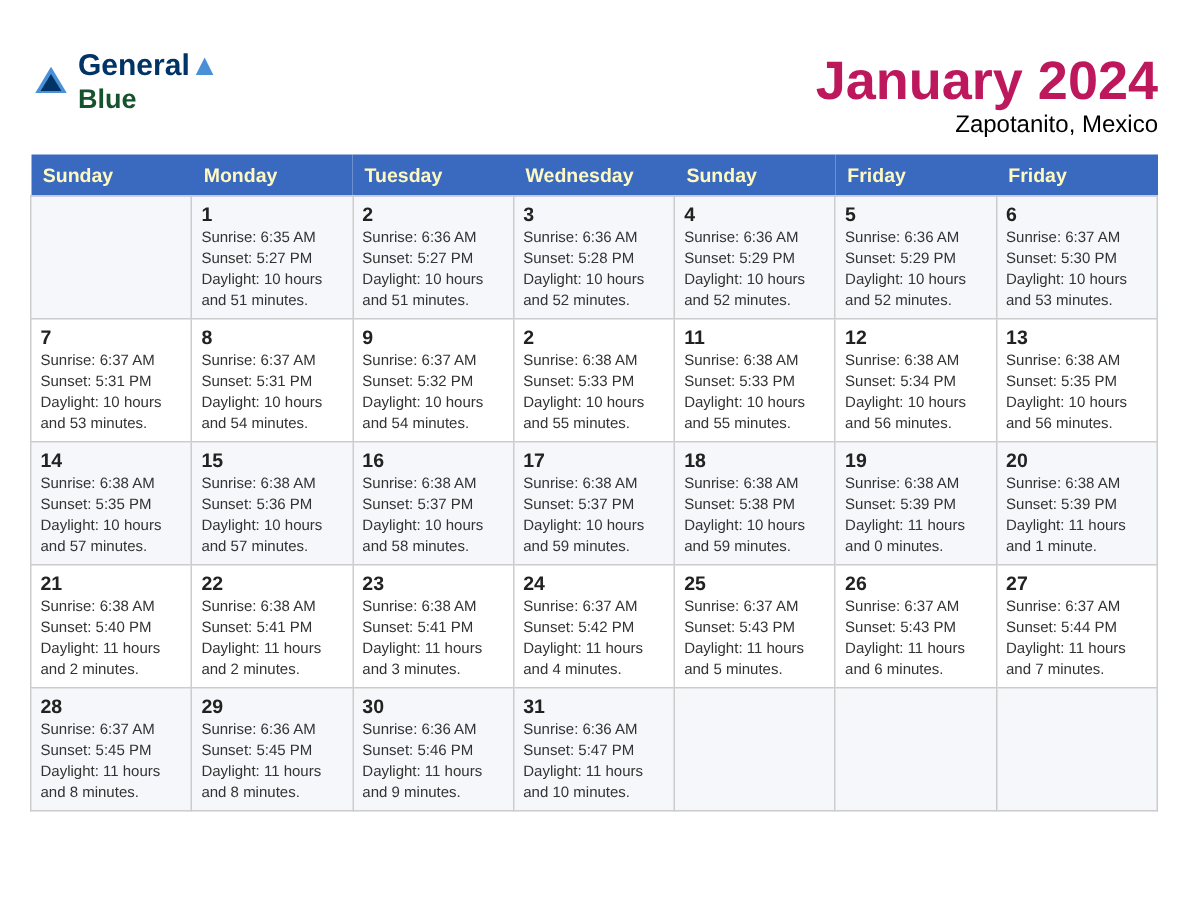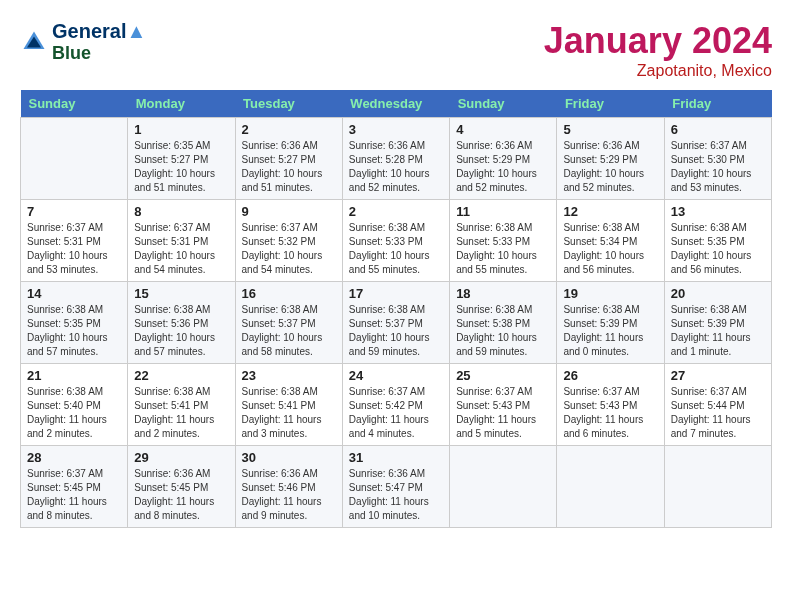--- a/index.html
+++ b/index.html
@@ -8,50 +8,51 @@
       background: #fff;
       width: 792px;
       min-height: 612px;
       padding: 20px;
     }
     .header-section {
       display: flex;
       justify-content: space-between;
       align-items: flex-start;
       margin-bottom: 10px;
+      margin-top: 13px;
     }
     .logo {
       display: flex;
       align-items: center;
     }
     .logo-icon {
       width: 28px;
       height: 28px;
       margin-right: 4px;
     }
     .title-section {
       text-align: right;
     }
     .month-title {
       font-size: 36px;
       font-weight: bold;
       color: #be185d;
     }
     .location-subtitle {
       font-size: 16px;
-      color: #b91c1c;
+      color: #000000;
     }
     .calendar-table {
       width: 100%;
       border-collapse: collapse;
       font-size: 11px;
     }
     .calendar-table th {
       background-color: #3a6abf;
-      color: #86efac;
+      color: #fef9c3;
       text-align: left;
       padding: 6px 8px;
       font-size: 13px;
       font-weight: bold;
     }
     .calendar-table td {
       border: 1px solid #ccc;
       vertical-align: top;
       padding: 4px 6px;
       width: calc(100% / 7);

